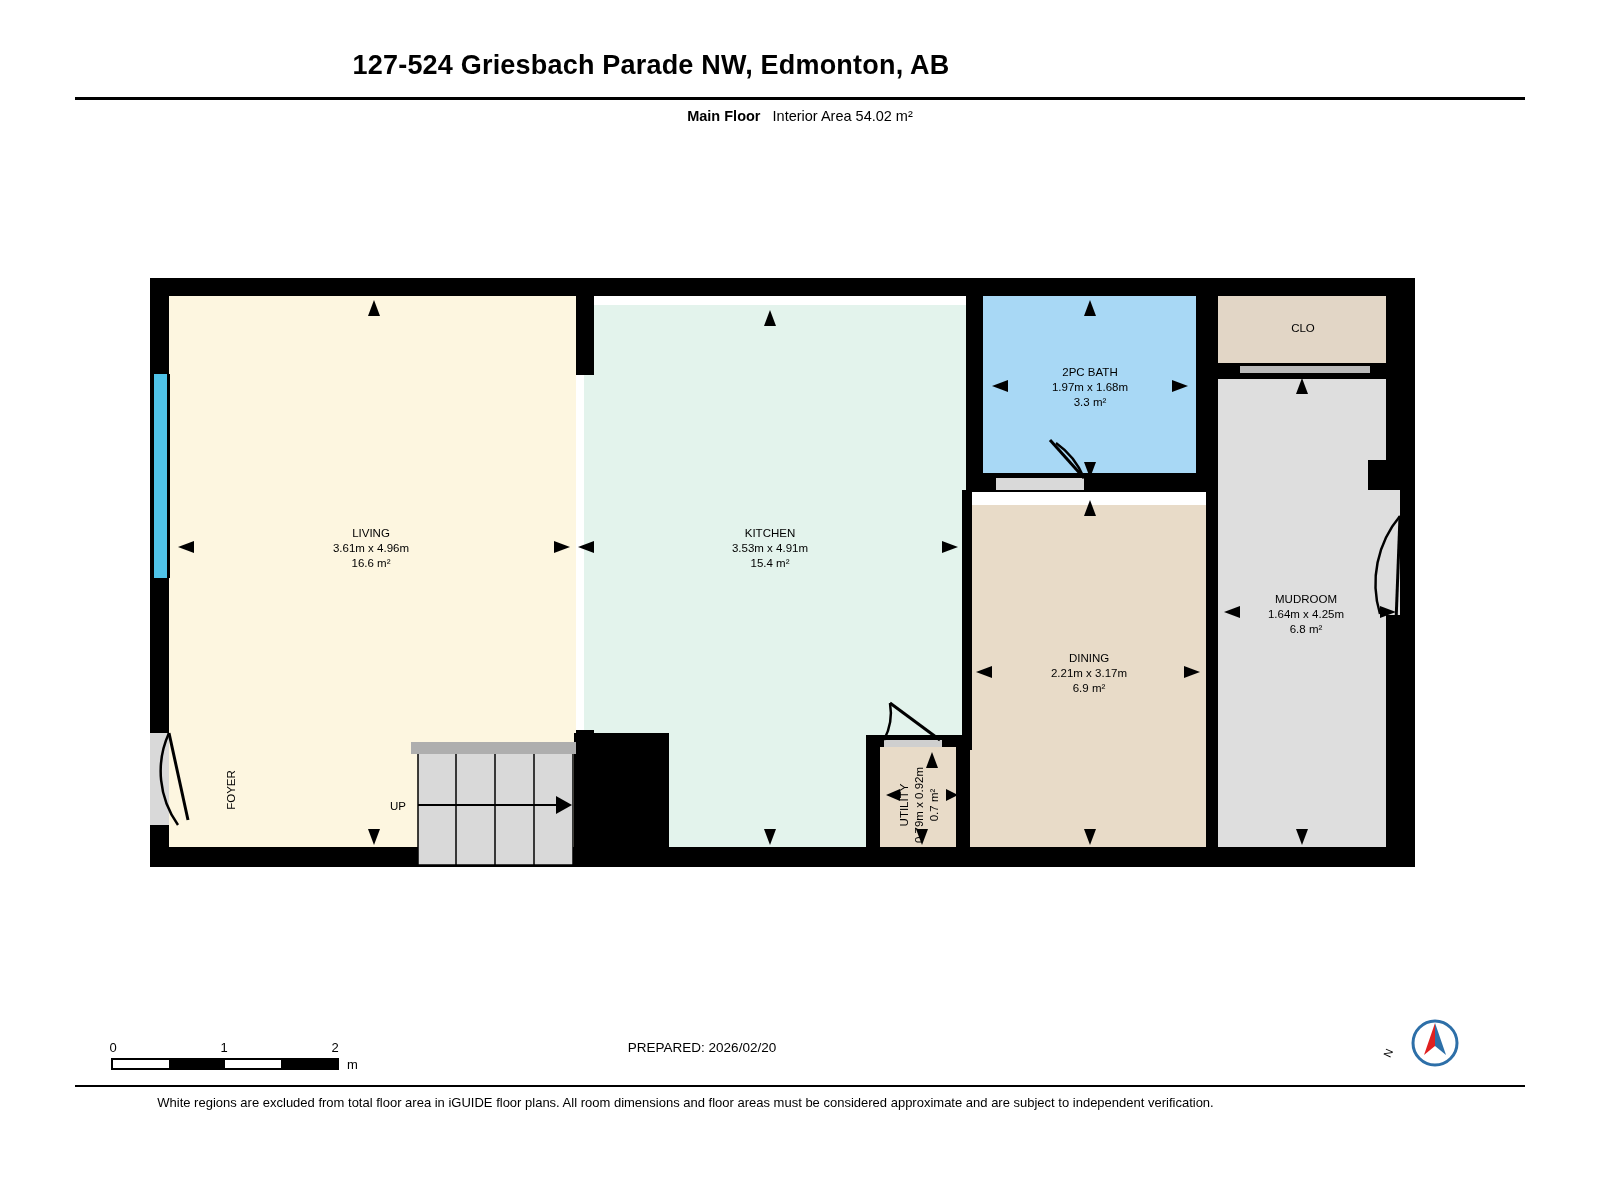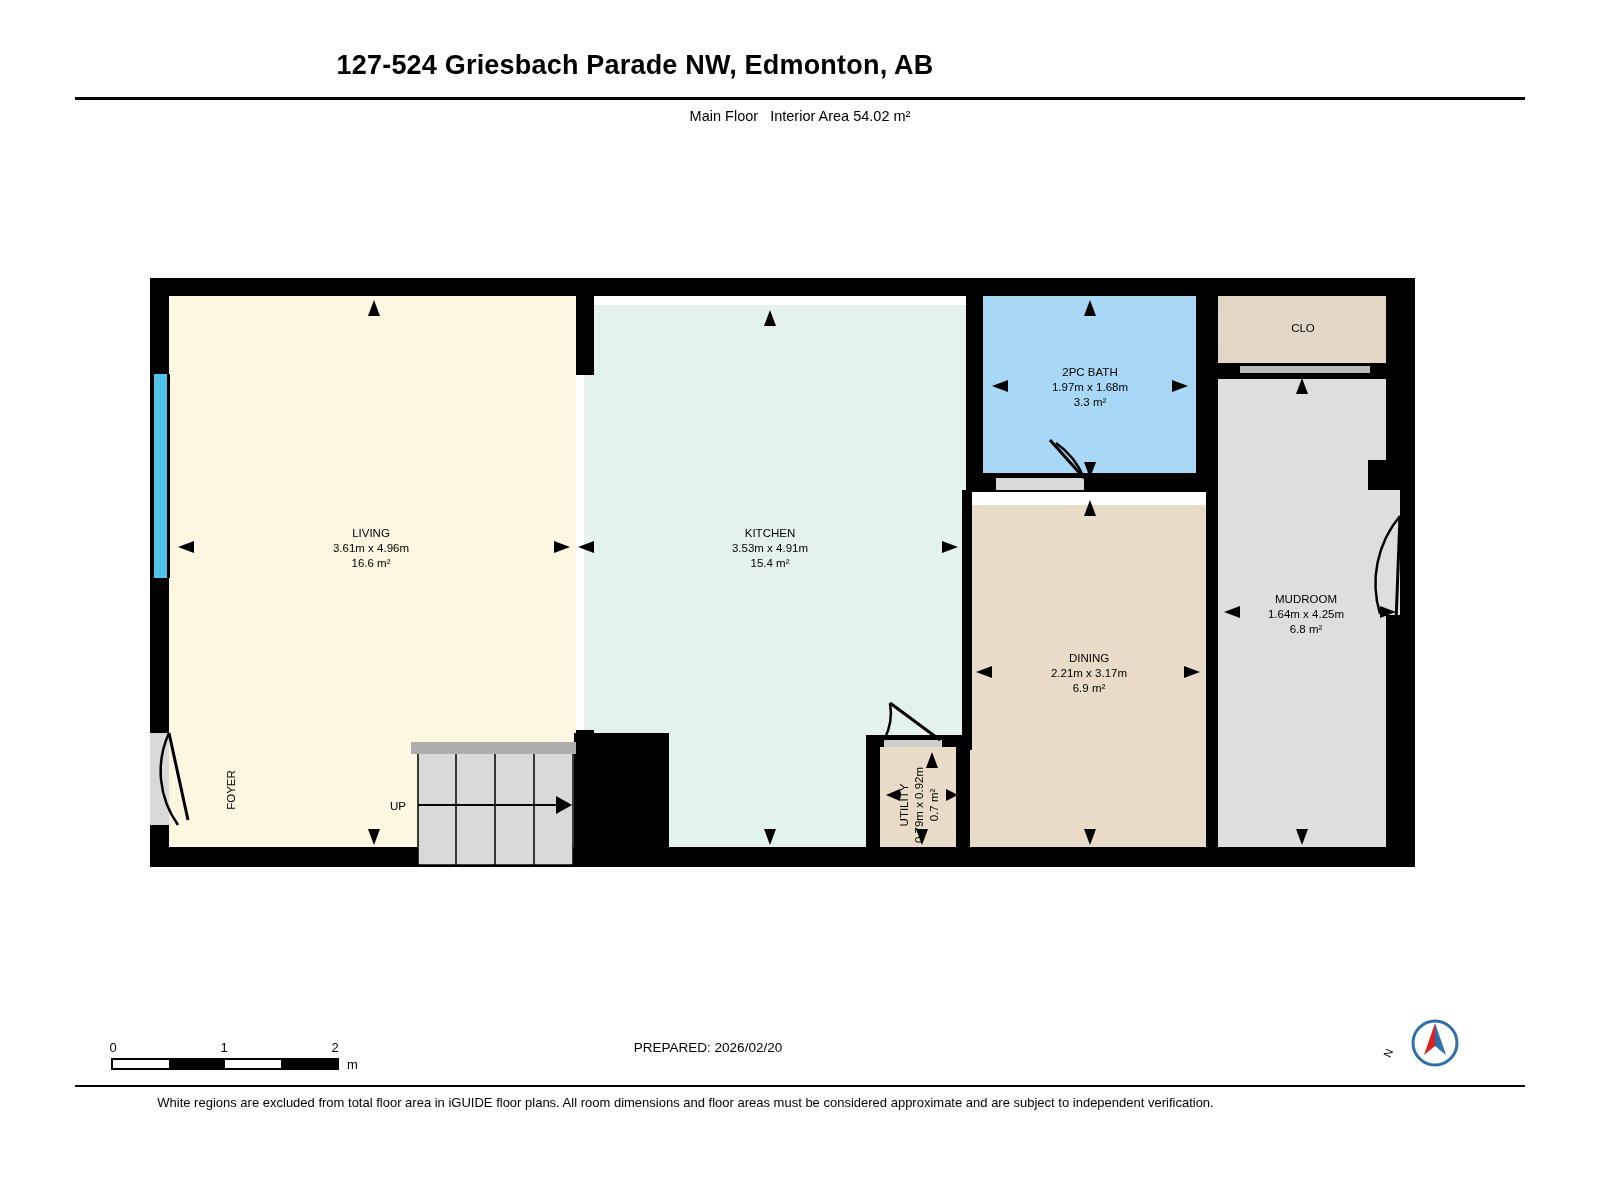--- a/index.html
+++ b/index.html
@@ -19,39 +19,40 @@
   
   #title {
     position: absolute;
     top: 50px;
     left: 0;
     width: 1270px;
     text-align: center;
     font-size: 27px;
     font-weight: bold;
     letter-spacing: 0.2px;
+    padding-left: 16px;
   }
   #title-rule {
     position: absolute;
     top: 97px;
     left: 75px;
     width: 1450px;
     height: 3px;
     background: #000;
   }
   #subtitle {
     position: absolute;
     top: 108px;
     left: 0;
     width: 1600px;
     text-align: center;
     font-size: 14.5px;
   }
   #subtitle .floor-name {
-    font-weight: normal;
+    font-weight: bold;
   }
   #subtitle .area-text {
     margin-left: 8px;
   }
 
   
   #plan {
     position: absolute;
     left: 0;
     top: 0;
@@ -98,21 +99,21 @@
   #scale-rect i:nth-child(even) { background: #000000; }
   #scale-unit {
     position: absolute;
     left: 242px;
     top: 17px;
     font-size: 13px;
   }
 
   #prepared {
     position: absolute;
-    left: 14px;
+    left: 8px;
     top: 1040px;
     width: 1388px;
     text-align: center;
     font-size: 13.5px;
   }
 
   #compass {
     position: absolute;
     left: 1380px;
     top: 1015px;

